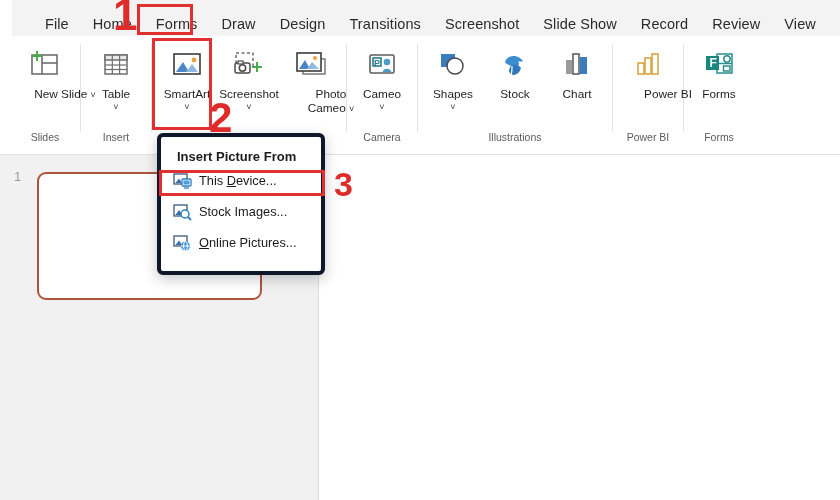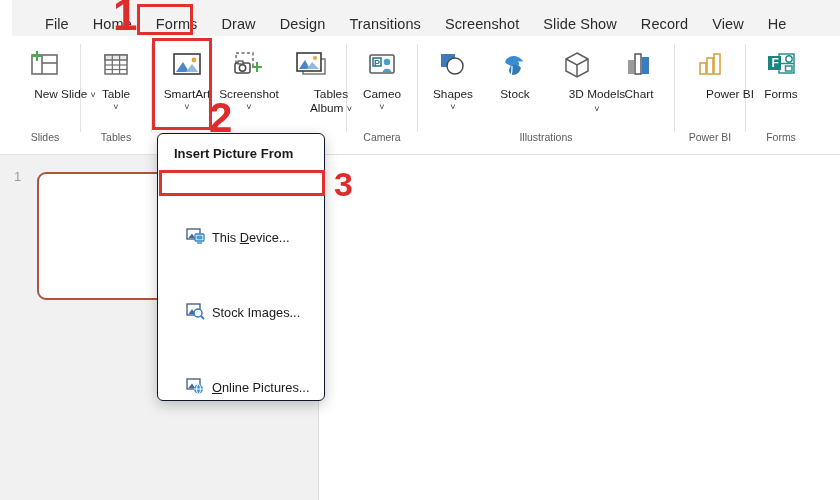--- a/index.html
+++ b/index.html
@@ -64,34 +64,33 @@
   .rednum {
     position: absolute; z-index: 45;
     color: #e02b2b; font-weight: bold;
     font-family: "Liberation Sans", sans-serif;
   }
 
   
   .menu {
     position: absolute; left: 157px; top: 133px;
     width: 168px; background: #ffffff;
-    border: 1px solid #0f172a; border-radius: 6px;
+    border: 4px solid #0f172a; border-radius: 6px;
     box-shadow: 0 4px 14px rgba(0,0,0,.22);
     z-index: 30; padding: 6px 0 5px 0;
   }
   .menu-header {
     font-size: 13px; font-weight: bold; color: #1b1b1b;
     padding: 6px 0 9px 16px;
   }
   .menu-item {
-    display: flex; align-items: flex-end;
-    height: 31px; padding-left: 28px;
+    display: flex; align-items: flex-start;
+    height: 31px; padding-left: 12px;
     font-size: 12.8px; color: #1b1b1b;
     position: relative;
-    margin-top: 44px;
   }
   .menu-item .mico { width: 26px; display: flex; align-items: center; }
   .menu-item .mlbl u { text-decoration: underline; }
 
   
   .thumbpane {
     position: absolute; left: 0; top: 155px; width: 318px; height: 345px;
     background: #f1f1f1;
   }
   .slide-num {
@@ -122,20 +121,21 @@
   <div class="tabbar">
     <div class="tab">File</div>
     <div class="tab">Home</div>
     <div class="tab boxed">Forms</div>
     <div class="tab">Draw</div>
     <div class="tab">Design</div>
     <div class="tab">Transitions</div>
     <div class="tab">Screenshot</div>
     <div class="tab">Slide Show</div>
     <div class="tab">Record</div>
+    <div class="tab">Review</div>
     <div class="tab">View</div>
     <div class="tab">He</div>
   </div>
 
   <div class="ribbon">
 
     <div class="group">
       <div class="group-items">
         <div class="btn">
           <span class="ico">
@@ -168,21 +168,21 @@
               <line x1="11.3" y1="5" x2="11.3" y2="24" stroke="#6e6e6e" stroke-width="1.2"></line>
               <line x1="18.6" y1="5" x2="18.6" y2="24" stroke="#6e6e6e" stroke-width="1.2"></line>
               <line x1="4" y1="15" x2="26" y2="15" stroke="#6e6e6e" stroke-width="1.2"></line>
               <line x1="4" y1="19.5" x2="26" y2="19.5" stroke="#6e6e6e" stroke-width="1.2"></line>
             </svg>
           </span>
           <span class="lbl">Table</span>
           <span class="caret">˅</span>
         </div>
       </div>
-      <div class="group-label">Tables</div>
+      <div class="group-label">Insert</div>
     </div>
 
     <div class="group-sep"></div>
 
     <div class="group">
       <div class="group-items">
         <div class="btn">
           <span class="ico">
             <svg width="32" height="28" viewBox="0 0 32 28">
               <rect x="3" y="3" width="26" height="20" fill="#fff" stroke="#3b3b3b" stroke-width="1.6"></rect>
@@ -214,21 +214,21 @@
           <span class="ico">
             <svg width="34" height="28" viewBox="0 0 34 28">
               <rect x="9" y="8" width="22" height="15" fill="#fff" stroke="#6e6e6e" stroke-width="1.4"></rect>
               <rect x="3" y="2" width="24" height="18" fill="#fff" stroke="#3b3b3b" stroke-width="1.6"></rect>
               <circle cx="21" cy="7" r="2" fill="#e8a33d"></circle>
               <path d="M5 18 L11 9 L16 18 Z" fill="#4a86c8"></path>
               <path d="M13 18 L18 11 L25 18 Z" fill="#8fb9e0"></path>
             </svg>
           </span>
           <span class="lbl wrap">
-            <span>Tables Album</span>
+            <span>Photo Cameo</span>
             <span class="caret-inline">˅</span>
           </span>
         </div>
       </div>
       <div class="group-label" style="visibility:hidden">Images</div>
     </div>
 
     <div class="group-sep"></div>
 
     <div class="group">
@@ -269,33 +269,20 @@
           <span class="ico">
             <svg width="32" height="28" viewBox="0 0 32 28">
               <path d="M6 11 q3-7 10-6 q5 1 8 5 q-3 1-5 0 q2 3 0 5 q-4 2-9-1 q-3-1-4-3 Z" fill="#3a8dd0"></path>
               <path d="M13 14 q6-1 9 3 q-2 7-8 7 q-4-1-4-5 q1-4 3-5 Z" fill="#2f7ab8"></path>
               <path d="M13 15 q0 7 -1 9" stroke="#fff" stroke-width="1.2" fill="none"></path>
             </svg>
           </span>
           <span class="lbl">Stock</span>
         </div>
 
-        <div class="btn">
-          <span class="ico">
-            <svg width="32" height="30" viewBox="0 0 32 30">
-              <path d="M16 3 L27 9 L27 21 L16 27 L5 21 L5 9 Z" fill="#fff" stroke="#5d5d5d" stroke-width="1.5"></path>
-              <path d="M5 9 L16 15 L27 9" fill="none" stroke="#5d5d5d" stroke-width="1.5"></path>
-              <path d="M16 15 L16 27" fill="none" stroke="#5d5d5d" stroke-width="1.5"></path>
-            </svg>
-          </span>
-          <span class="lbl wrap">
-            <span>3D Models</span>
-            <span class="caret-inline">˅</span>
-          </span>
-        </div>
 
 
         <div class="btn">
           <span class="ico">
             <svg width="30" height="28" viewBox="0 0 30 28">
               <rect x="4" y="9" width="6" height="14" fill="#9b9b9b"></rect>
               <rect x="11" y="3" width="6" height="20" fill="#fff" stroke="#4a4a4a" stroke-width="1.4"></rect>
               <rect x="18" y="6" width="7" height="17" fill="#3a7cbe"></rect>
             </svg>
           </span>

